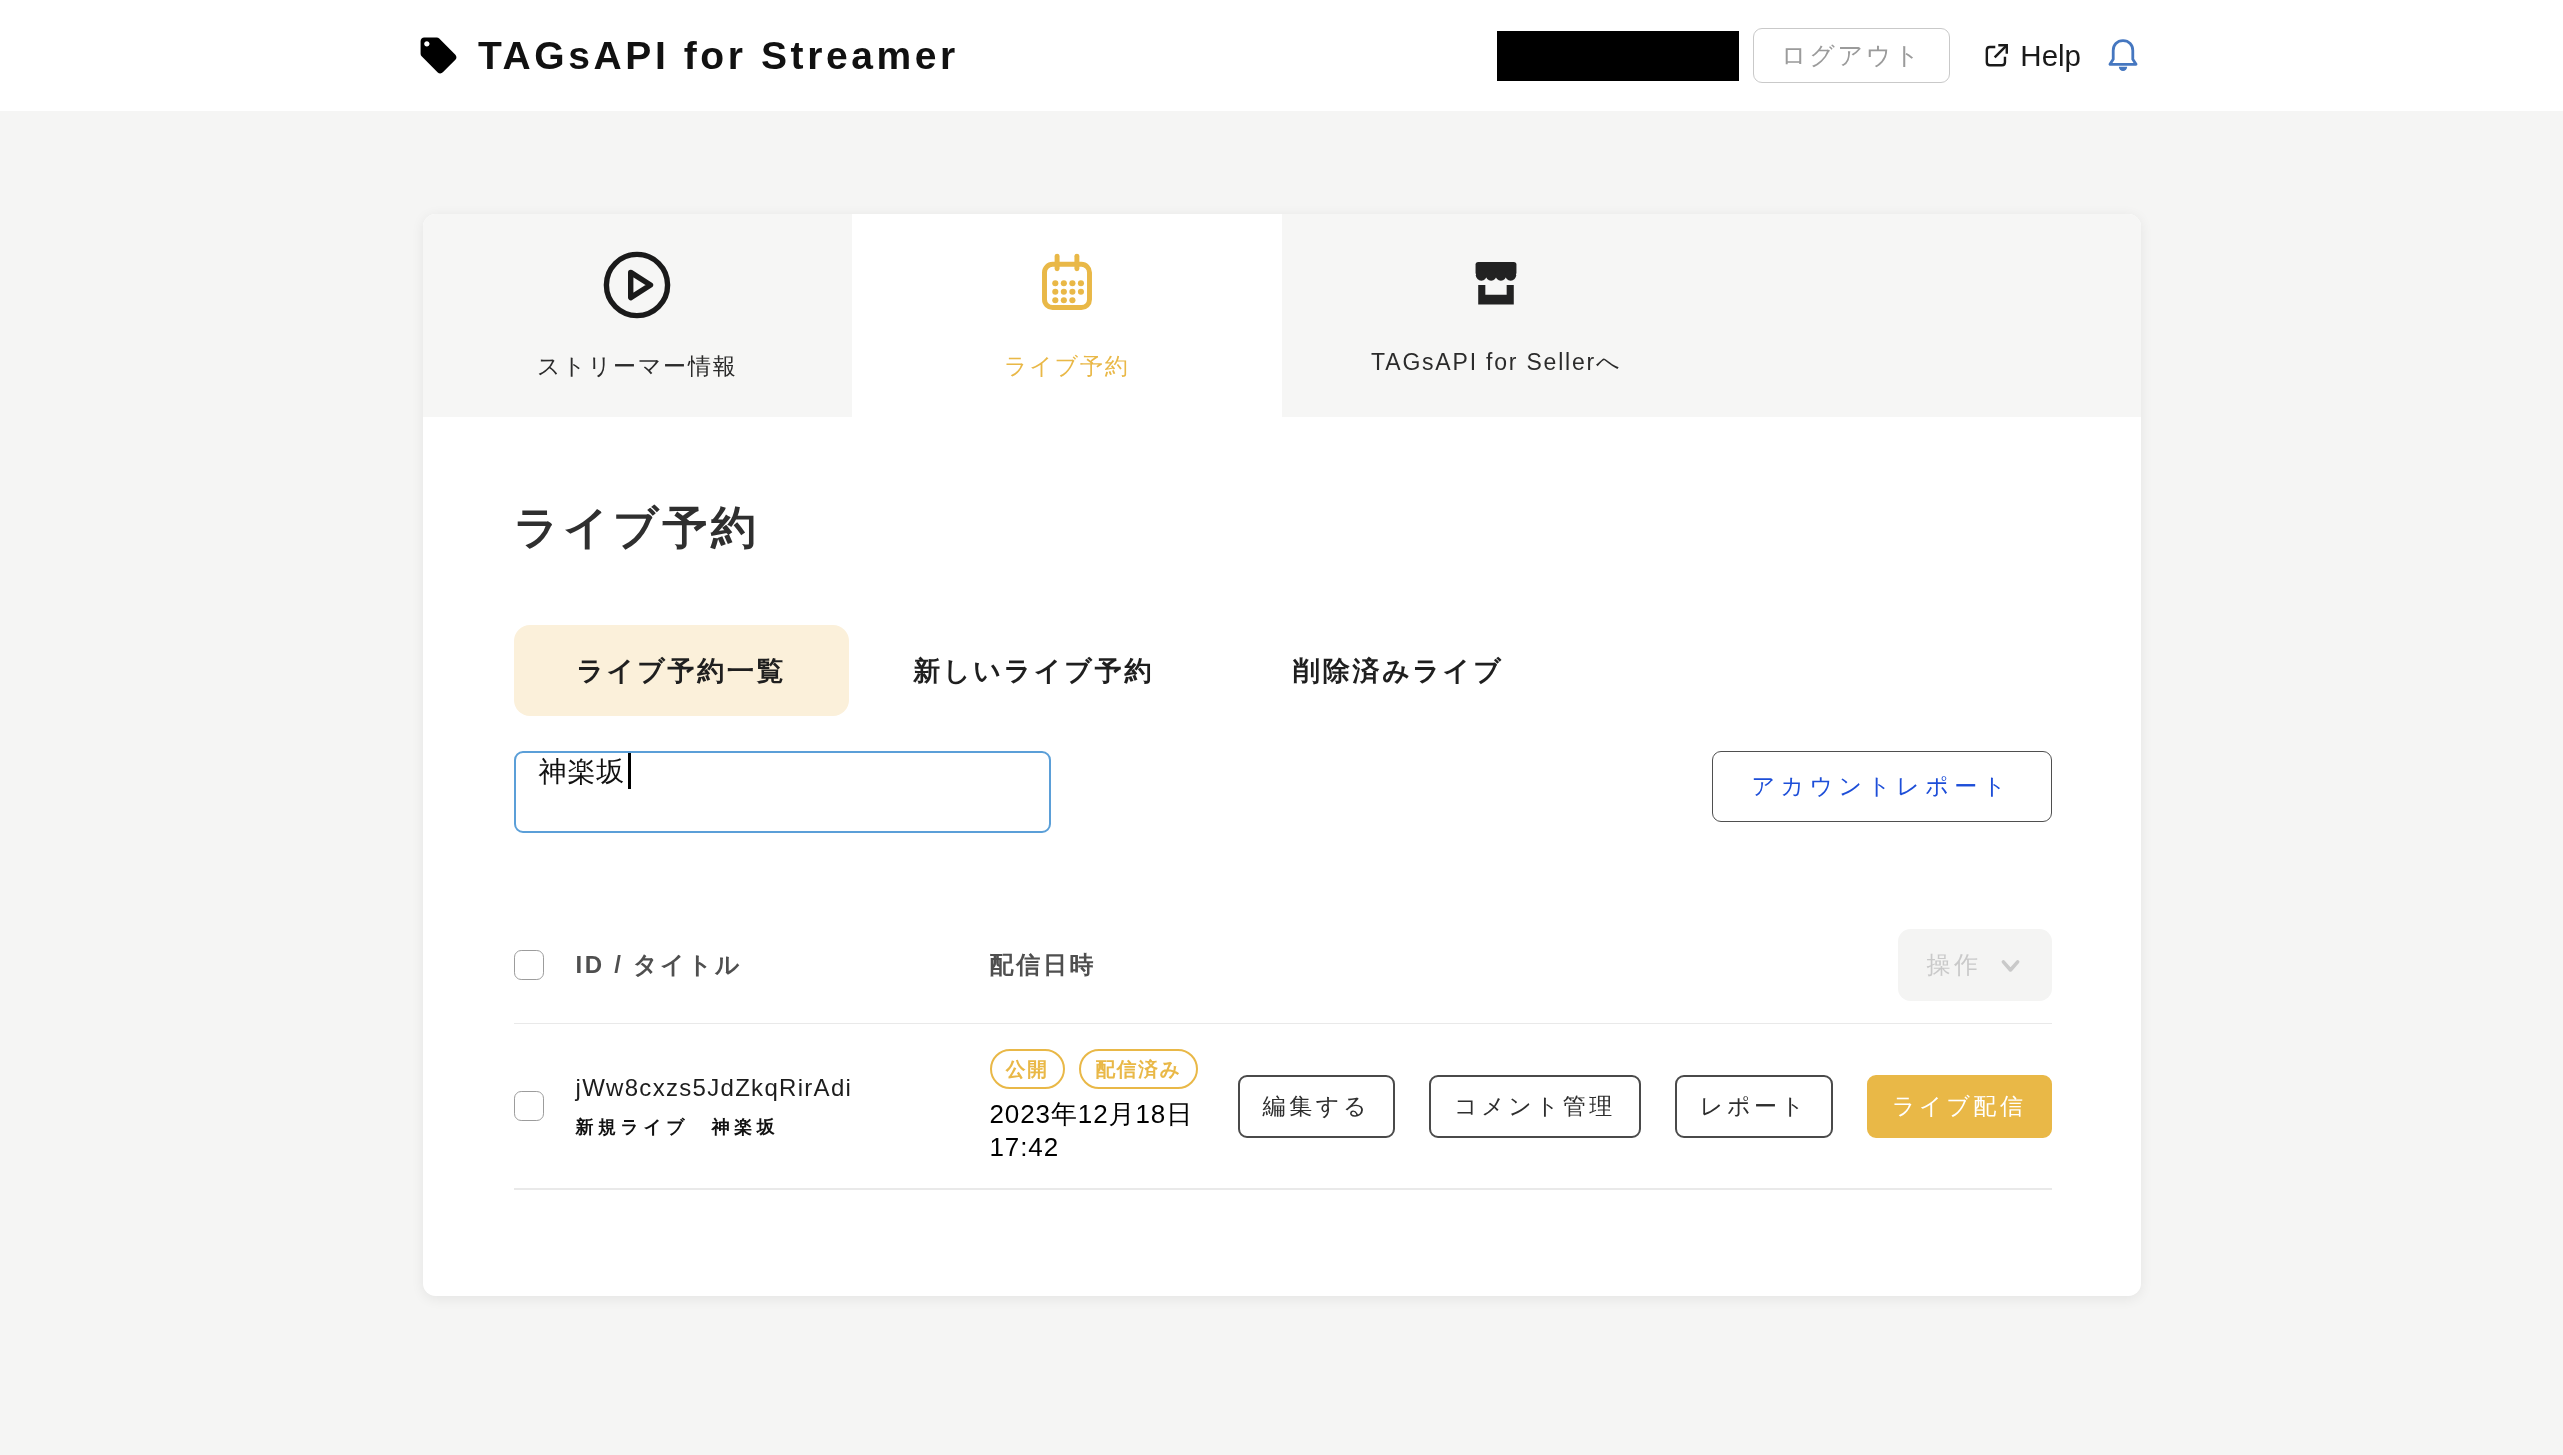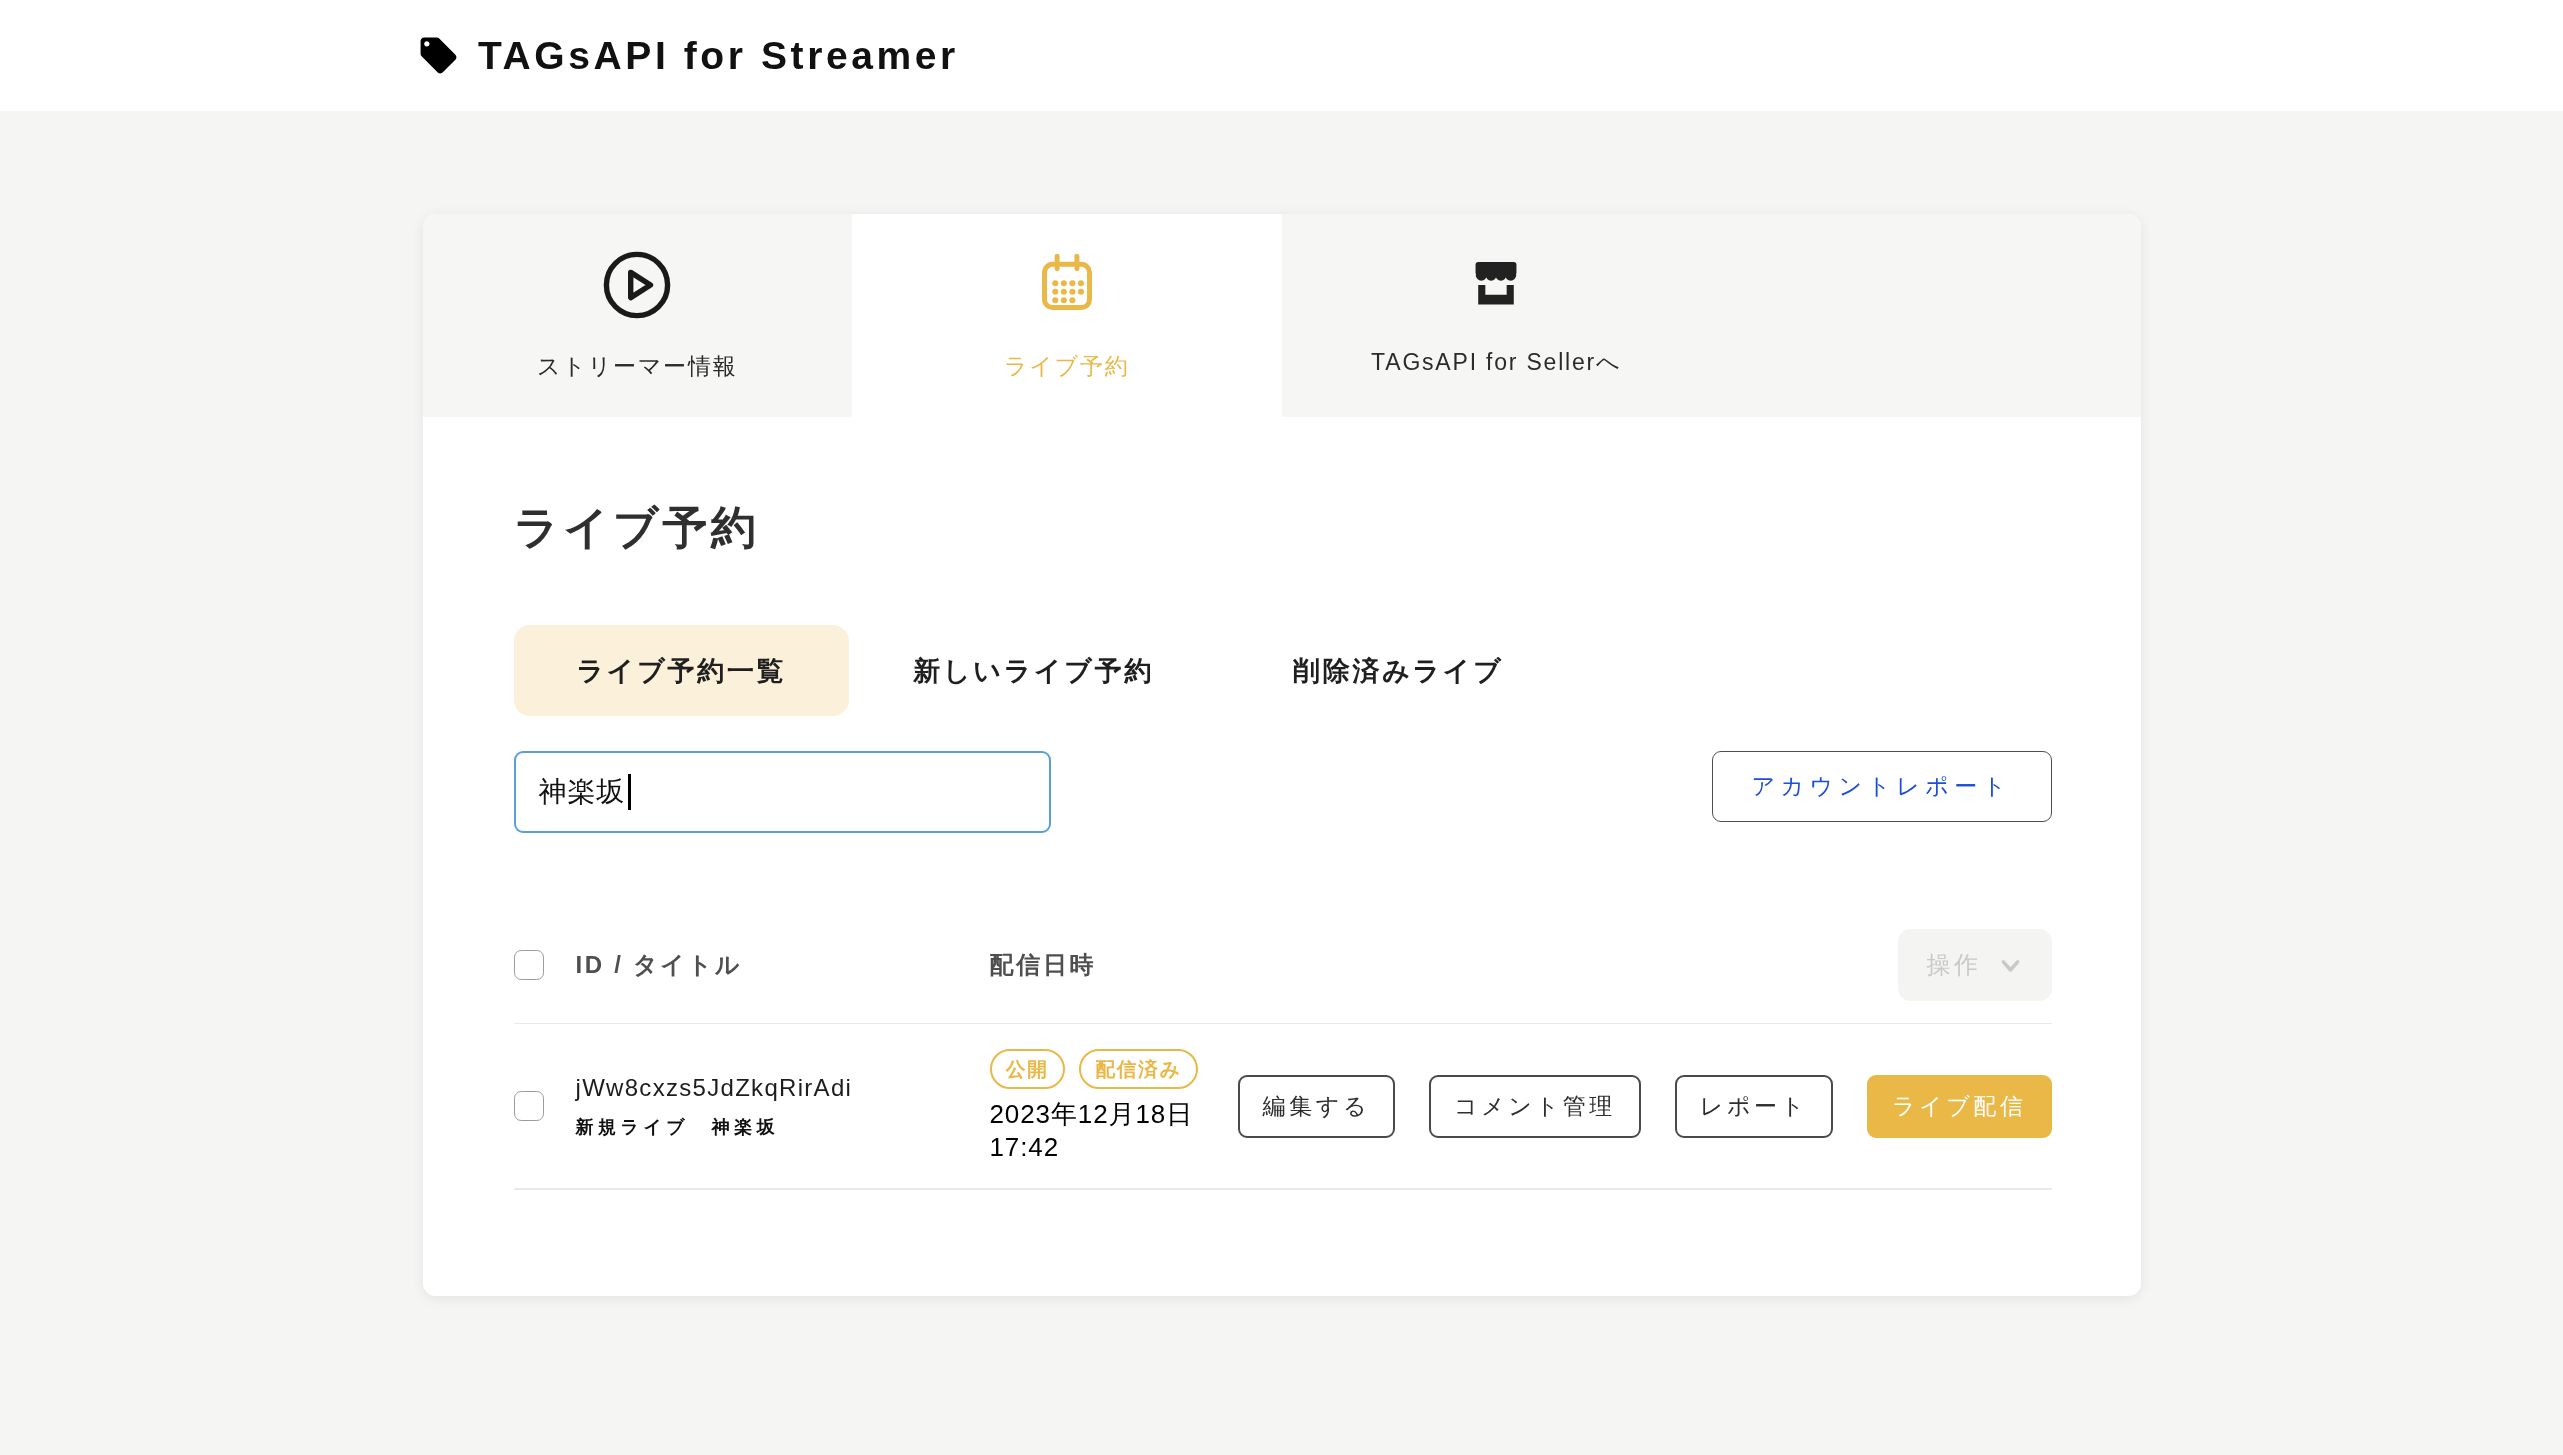--- a/index.html
+++ b/index.html
@@ -57,21 +57,21 @@
   .subtab.active {
     background:#fbf0da; border-radius:16px; height:91px; padding:0 63px;
     display:flex; align-items:center; cursor:default;
   }
   .subtab.s2 { margin-left:64px; }
   .subtab.s3 { margin-left:139px; }
 
   .search-row { margin-top:35px; display:flex; justify-content:space-between; align-items:flex-start; }
   .search-box {
     width:537px; height:82px; border:2.2px solid #5b9fd8; border-radius:9px;
-    display:flex; align-items:center; padding:0 23px; background:#fff; cursor:text;
+    display:flex; align-items:flex-start; padding:0 23px; background:#fff; cursor:text;
   }
   .search-text { font-size:28px; color:#111; letter-spacing:0.9px; }
   .caret { display:inline-block; width:2.7px; height:36px; background:#000; margin-left:2.7px; }
   .report-btn {
     height:71px; padding:0 39px; background:#fff;
     border:1.8px solid #4f4f4f; border-radius:9px;
     font-size:23px; letter-spacing:5.4px; color:#1d4ed8;
     display:flex; align-items:center; cursor:pointer; font-family:inherit;
   }
 
@@ -118,20 +118,40 @@
 <body>
 
 <header class="site-header">
   <div class="logo">
     <span style="display:flex;">
       <svg width="43" height="43" viewBox="0 0 24 24">
         <path fill="#000" d="M21.41 11.58l-9-9C12.05 2.22 11.55 2 11 2H4c-1.1 0-2 .9-2 2v7c0 .55.22 1.05.59 1.42l9 9c.36.36.86.58 1.41.58.55 0 1.05-.22 1.41-.59l7-7c.37-.36.59-.86.59-1.41 0-.55-.23-1.06-.59-1.42zM5.5 7C4.67 7 4 6.33 4 5.5S4.67 4 5.5 4 7 4.67 7 5.5 6.33 7 5.5 7z"></path>
       </svg>
     </span>
     <span class="logo-text">TAGsAPI for Streamer</span>
+  </div>
+  <div class="header-right">
+    <div class="redacted"></div>
+    <button class="logout-btn">ログアウト</button>
+    <div class="help-link">
+      <span style="display:flex;">
+        <svg width="29" height="29" viewBox="0 0 24 24" fill="none" stroke="#1a1a1a" stroke-width="2">
+          <path d="M11 5H6.5C5.1 5 4 6.1 4 7.5v10C4 18.9 5.1 20 6.5 20h10c1.4 0 2.5-1.1 2.5-2.5V13"></path>
+          <path d="M13.5 3.5H20.5V10.5"></path>
+          <path d="M20 4L10.5 13.5"></path>
+        </svg>
+      </span>
+      <span class="help-text">Help</span>
+    </div>
+    <div class="bell">
+      <svg width="38" height="41" viewBox="0 0 40 44">
+        <path d="M20 6 C13.5 6 9.5 10.8 9.5 16.5 V26 L6 31.5 H34 L30.5 26 V16.5 C30.5 10.8 26.5 6 20 6 Z" fill="none" stroke="#4577c0" stroke-width="3" stroke-linejoin="round"></path>
+        <path d="M15.5 34 a4.5 4.5 0 0 0 9 0 Z" fill="#4577c0"></path>
+      </svg>
+    </div>
   </div>
 </header>
 
 <main class="card">
 
   <div class="tab-row">
     <div class="tab">
       <span style="display:flex;">
         <svg width="72" height="72" viewBox="0 0 80 80">
           <circle cx="40" cy="40" r="34" fill="none" stroke="#1a1a1a" stroke-width="6"></circle>

